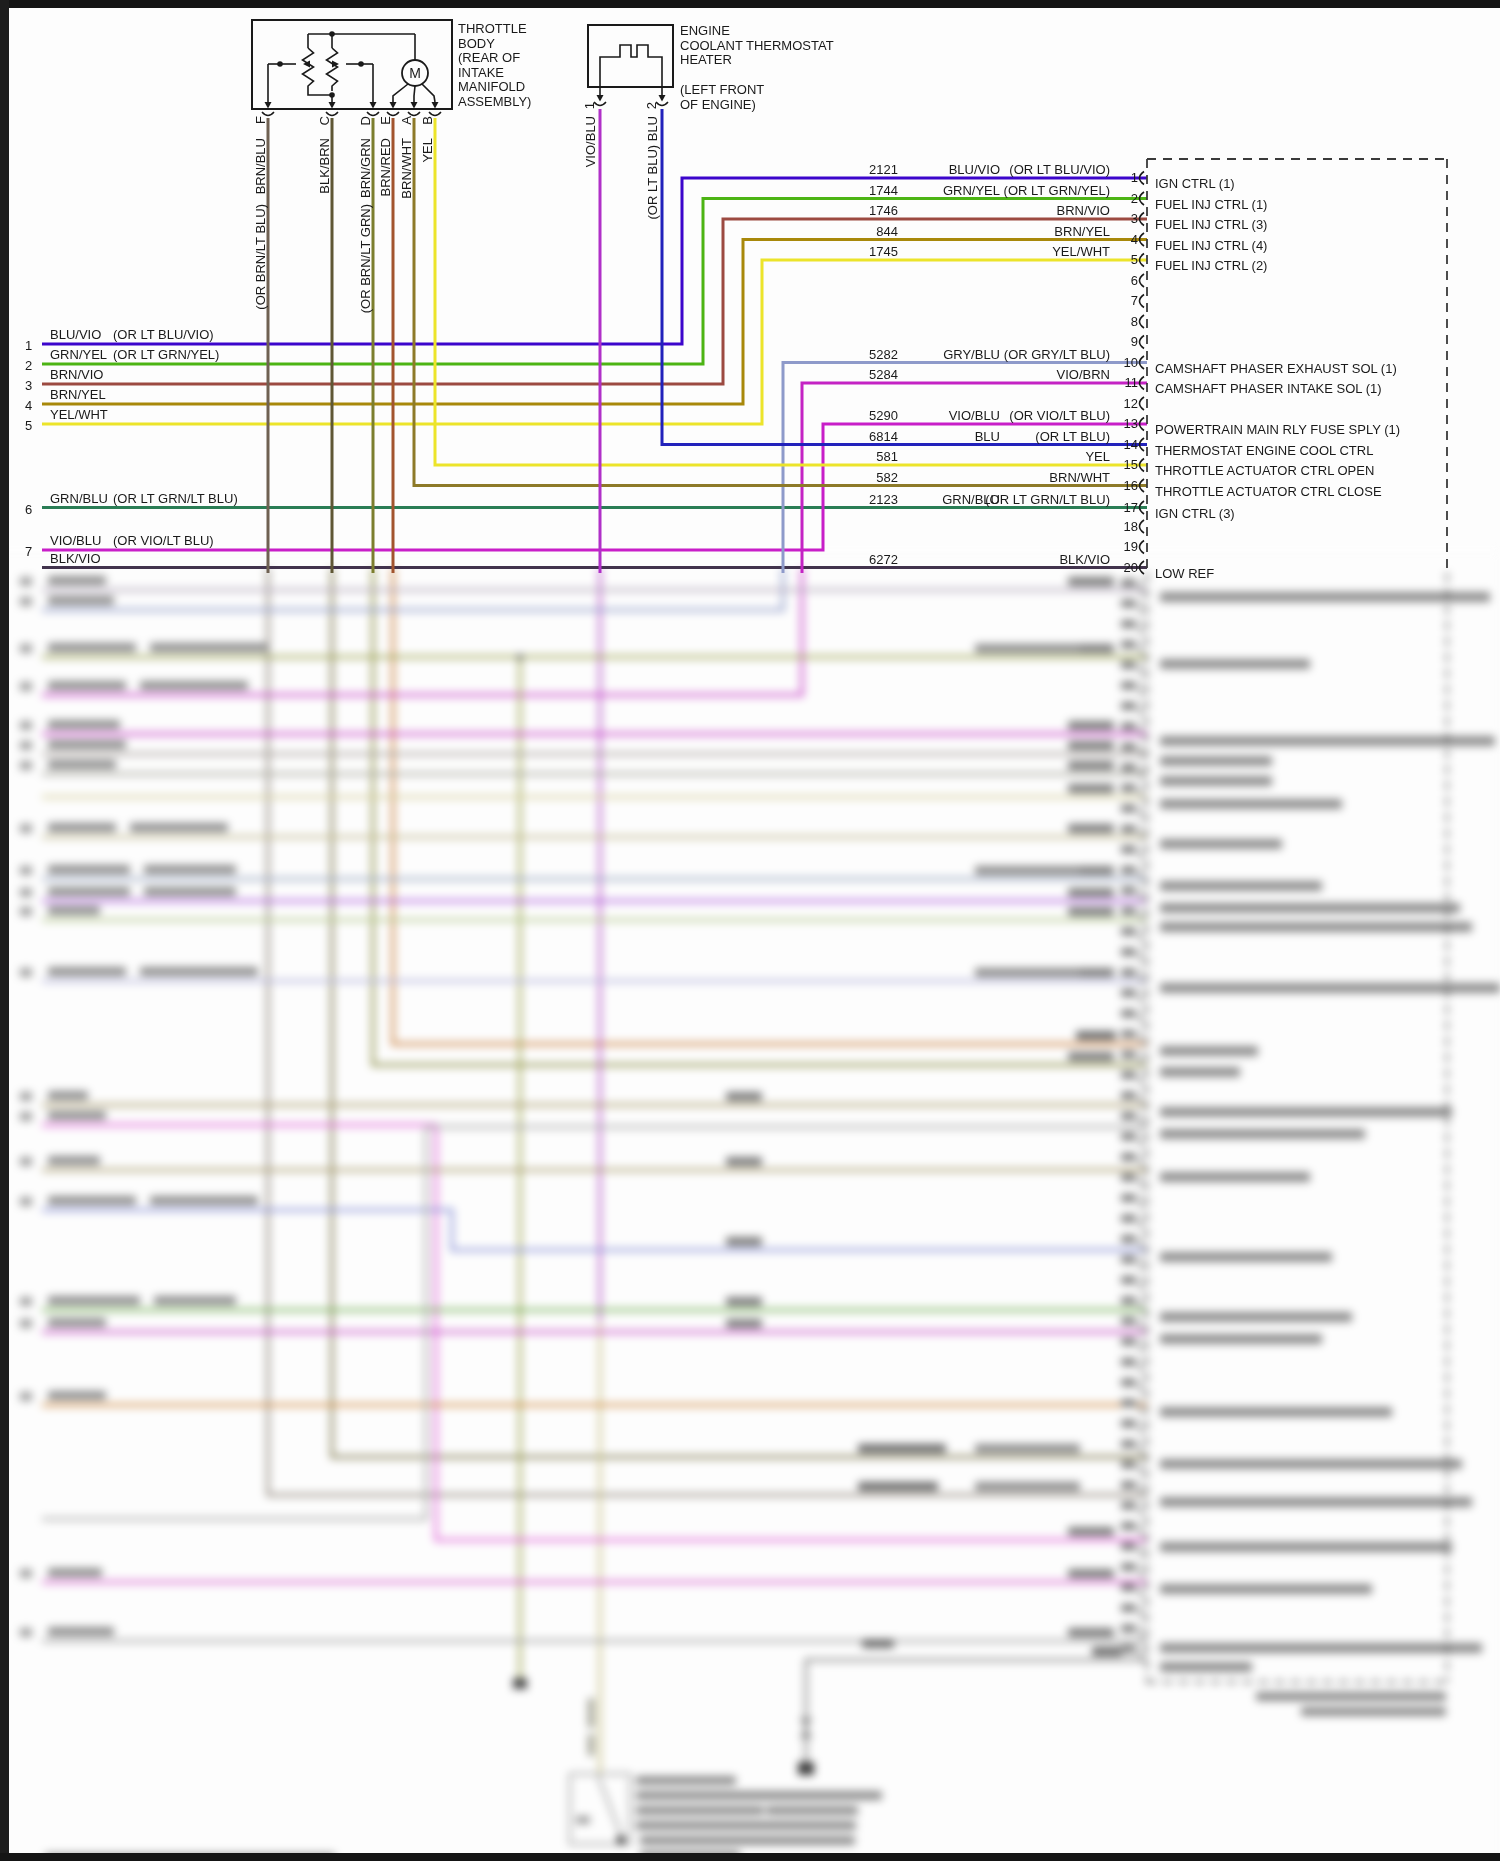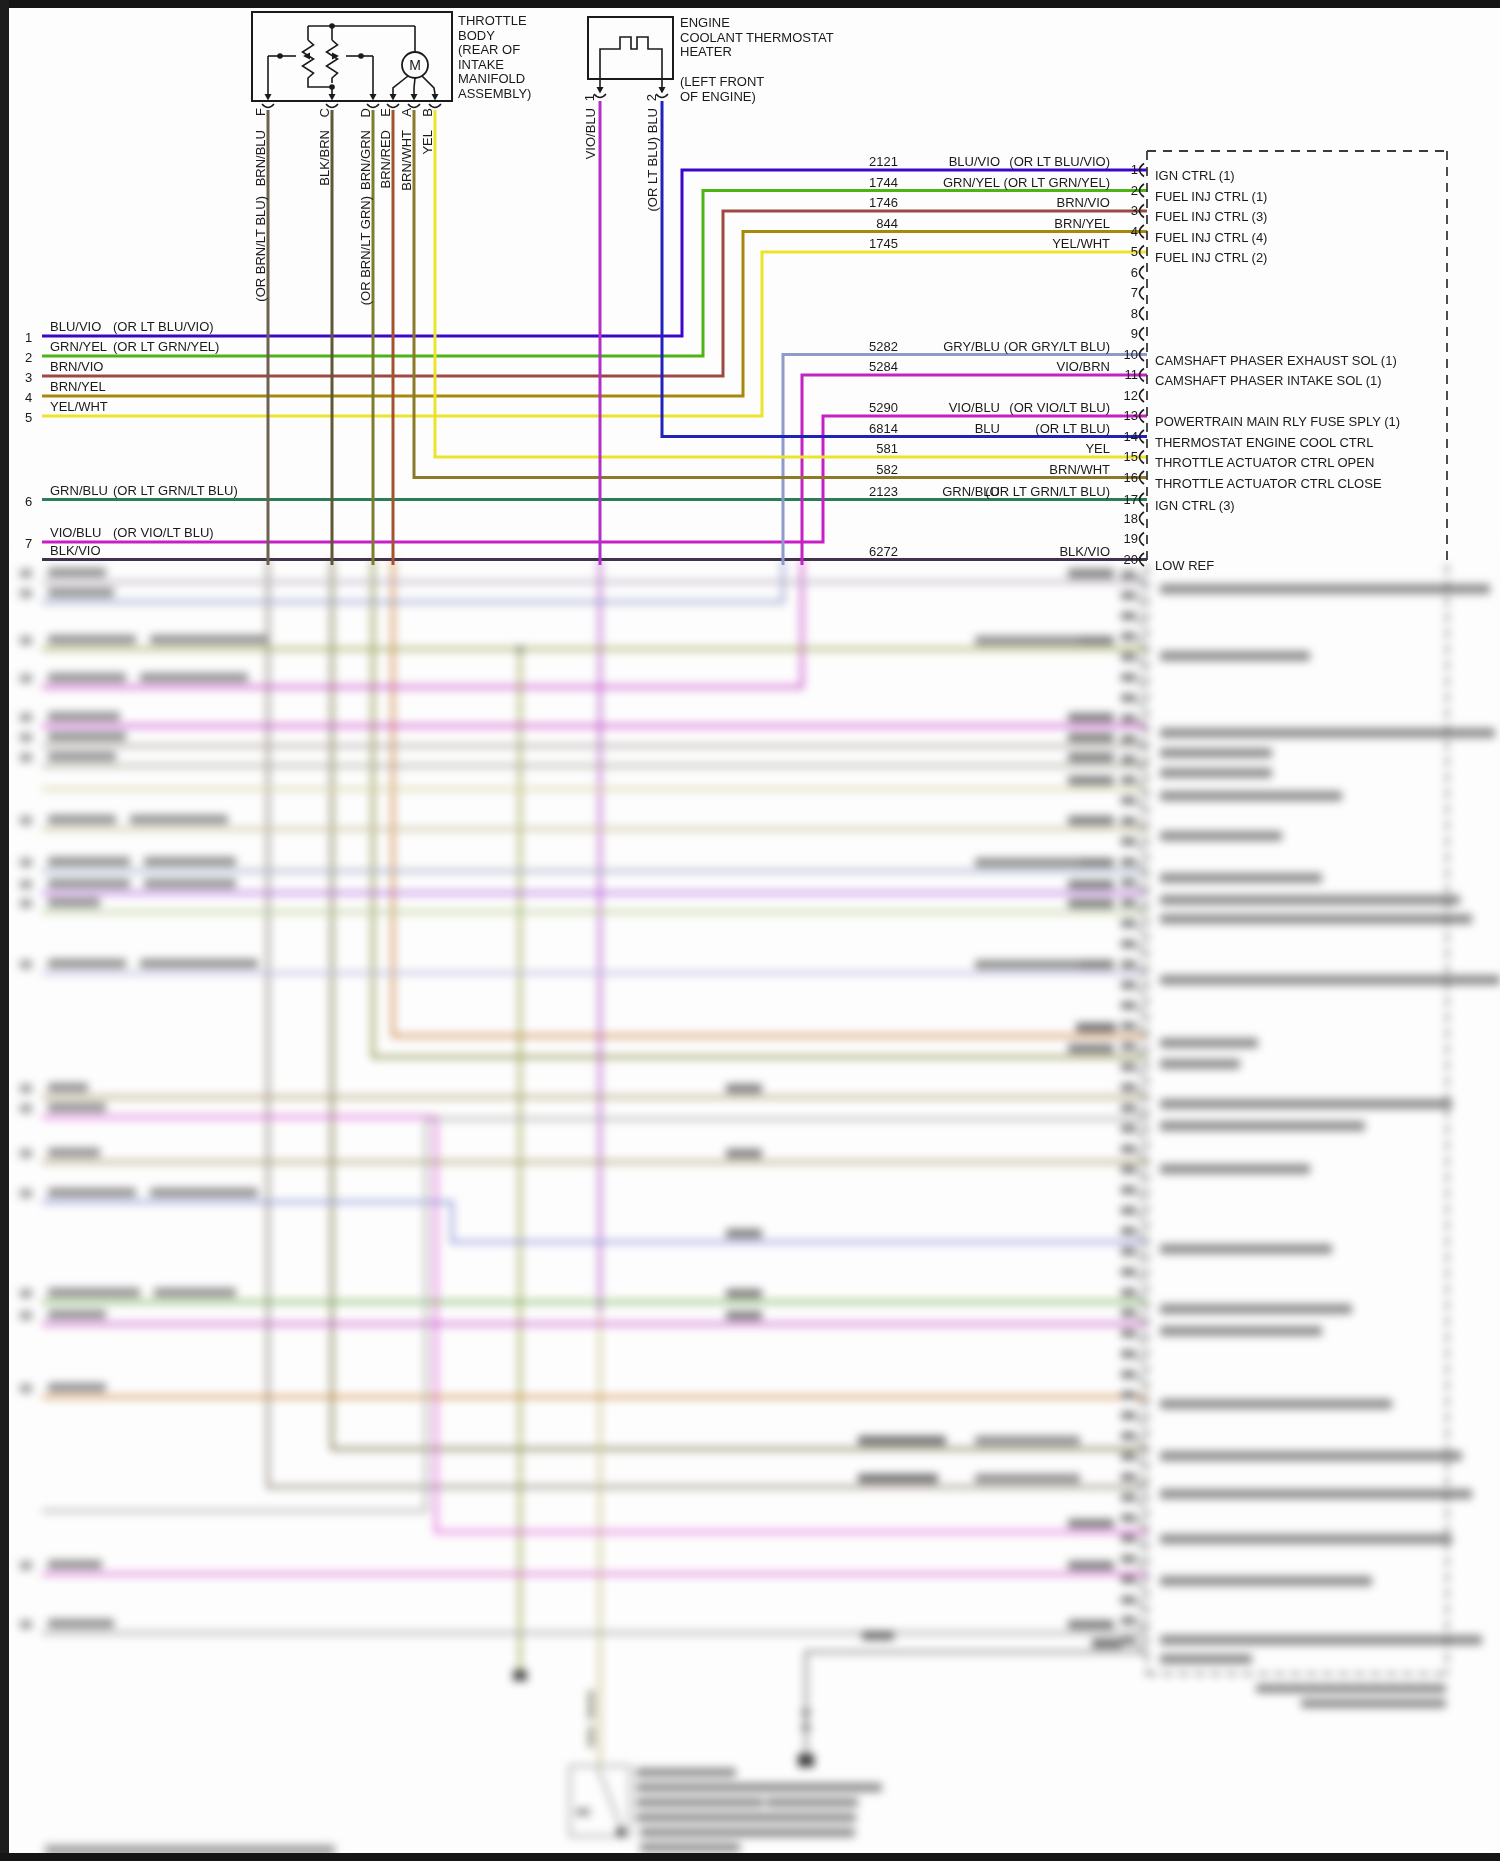--- a/index.html
+++ b/index.html
@@ -1,21 +1,21 @@
 <!DOCTYPE html>
 <html><head>
 <meta charset="utf-8">
 <style>
   html,body{margin:0;padding:0;background:#fff;}
   .page{position:relative;width:1500px;height:1861px;background:#fdfdfd;overflow:hidden;
         font-family:"Liberation Sans", sans-serif;}
   .border-top{position:absolute;left:0;top:0;width:1500px;height:8px;background:#151515;}
   .border-left{position:absolute;left:0;top:0;width:9px;height:1861px;background:#1d1d1d;}
   .border-bottom{position:absolute;left:0;top:1853px;width:1500px;height:8px;background:#151515;}
-  .layer{position:absolute;left:0;top:4px;width:1500px;height:1390px;}
+  .layer{position:absolute;left:0;top:12px;width:1500px;height:1390px;}
   #svg-blur{filter:blur(4px);opacity:.95;}
   svg text{fill:#1a1a1a;}
 </style>
 </head>
 <body>
 
 <div class="page">
   <div class="layer">
     <svg id="svg-blur" width="1500" height="1861" viewBox="0 0 1500 1861">
         <rect x="0" y="540" width="1500" height="1321" fill="#fdfdfd"></rect>

